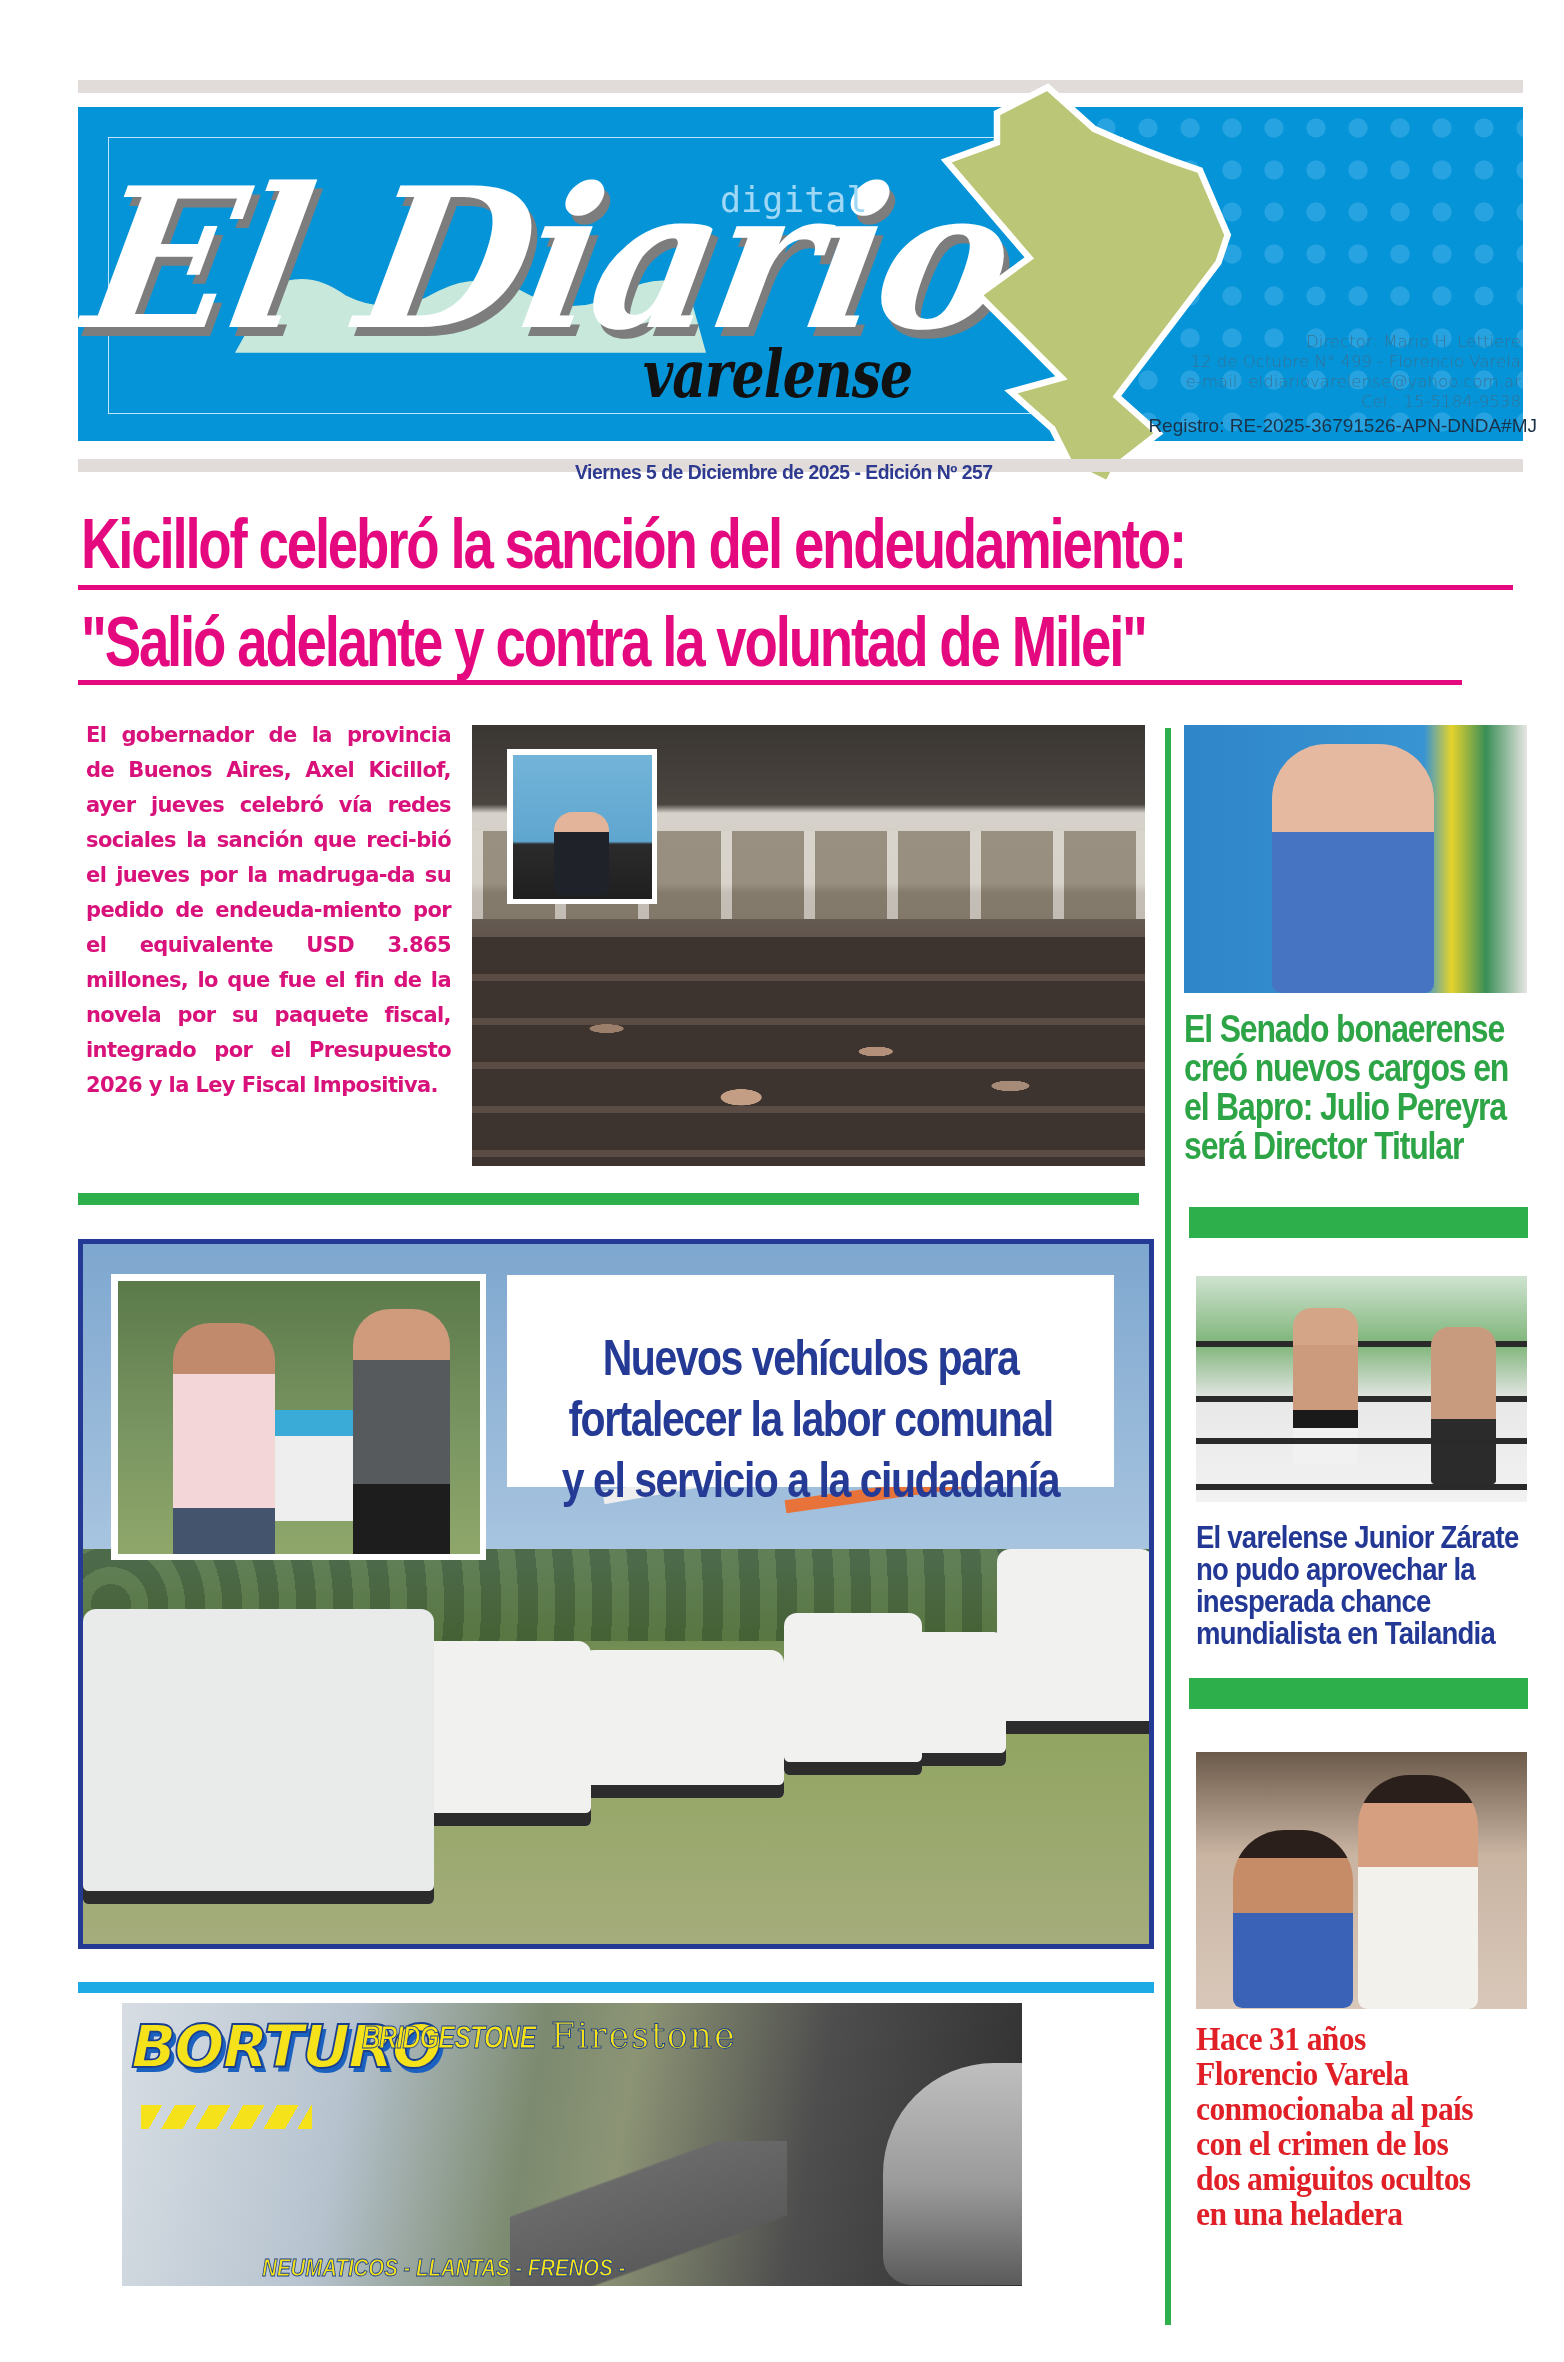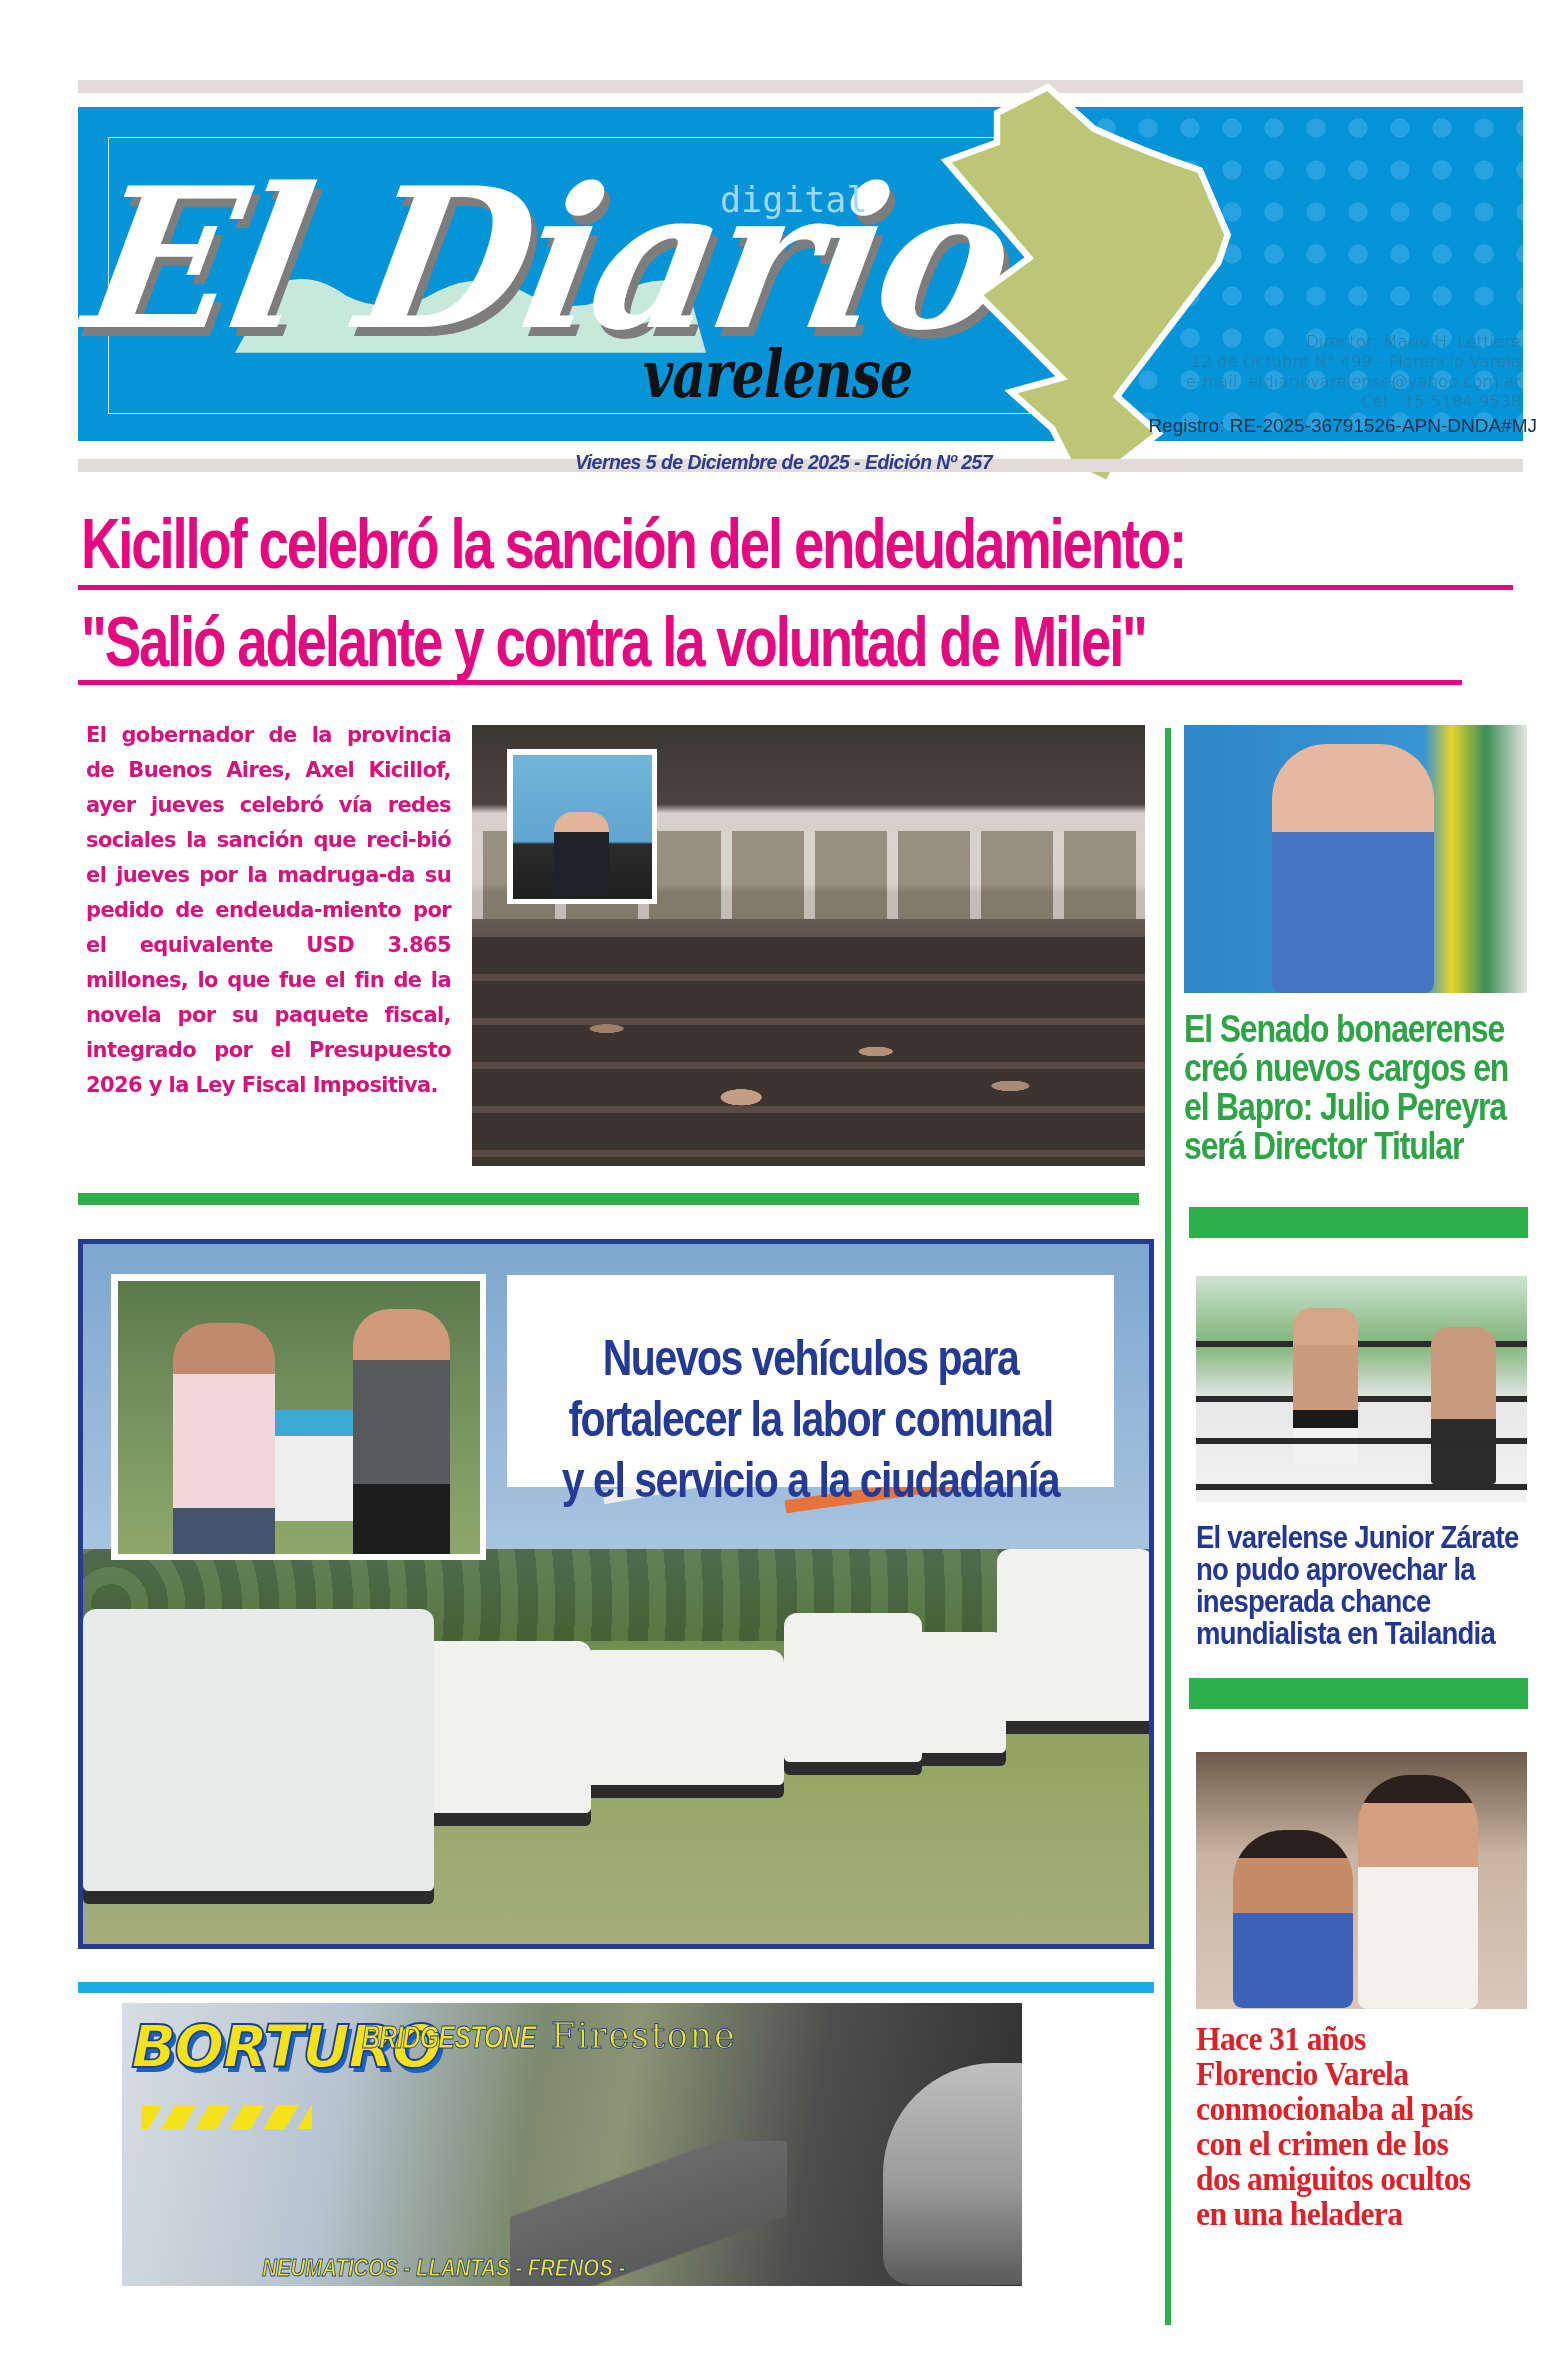--- a/index.html
+++ b/index.html
@@ -20,22 +20,22 @@
     .logo-el { left: 92px; top: 162px; font-family: "DejaVu Serif", serif; font-style: italic; font-weight: bold;
       font-size: 194px; color: #ffffff; letter-spacing: -5.5px; line-height: 1;
       text-shadow: 7.4px 9.2px 0 #7d7d7d; transform: skewX(-10deg); }
     .logo-digital { left: 720px; top: 180px; font-family: "DejaVu Sans Mono", monospace; font-size: 35px; color: #9fd8f5; }
     .logo-varelense { left: 643px; top: 343px; font-family: "DejaVu Serif", serif; font-style: italic; font-weight: bold;
       font-size: 52px; color: #111111; letter-spacing: -0.9px; transform: scaleY(1.25); }
     .map-shape { left: 923px; top: 78px; width: 351px; height: 406px; }
     .contact { right: 43px; top: 332px; text-align: right; color: #3d6c8a; font-size: 16.6px; line-height: 20px;
       font-family: "DejaVu Sans", sans-serif; font-weight: 300; opacity: 0.85; }
     .registro { right: 27px; top: 415px; color: #1b3147; font-size: 19px; font-family: "Liberation Sans", sans-serif; }
-    .edition { left: 575px; top: 451px; color: #2d3a8f; font-weight: bold; font-size: 19.4px; letter-spacing: -0.5px;
-      font-family: "Liberation Sans", sans-serif; font-style: italic; }
+    .edition { left: 575px; top: 461px; color: #2d3a8f; font-weight: bold; font-size: 19.4px; letter-spacing: -0.5px;
+      font-family: "Liberation Sans", sans-serif; }
 
     
     .headline { left: 81px; color: #e5097f; font-family: "Liberation Sans", sans-serif; font-weight: bold;
       font-size: 70px; letter-spacing: -2.8px; line-height: 1; transform: scaleX(0.78); transform-origin: left top;
       white-space: nowrap; }
     .hl1 { top: 509px; }
     .hl2 { top: 607px; }
     .hl-rule { height: 4.6px; background: #e5097f; }
     .hl-rule1 { left: 78px; top: 585px; width: 1435px; }
     .hl-rule2 { left: 78px; top: 680px; width: 1384px; }

